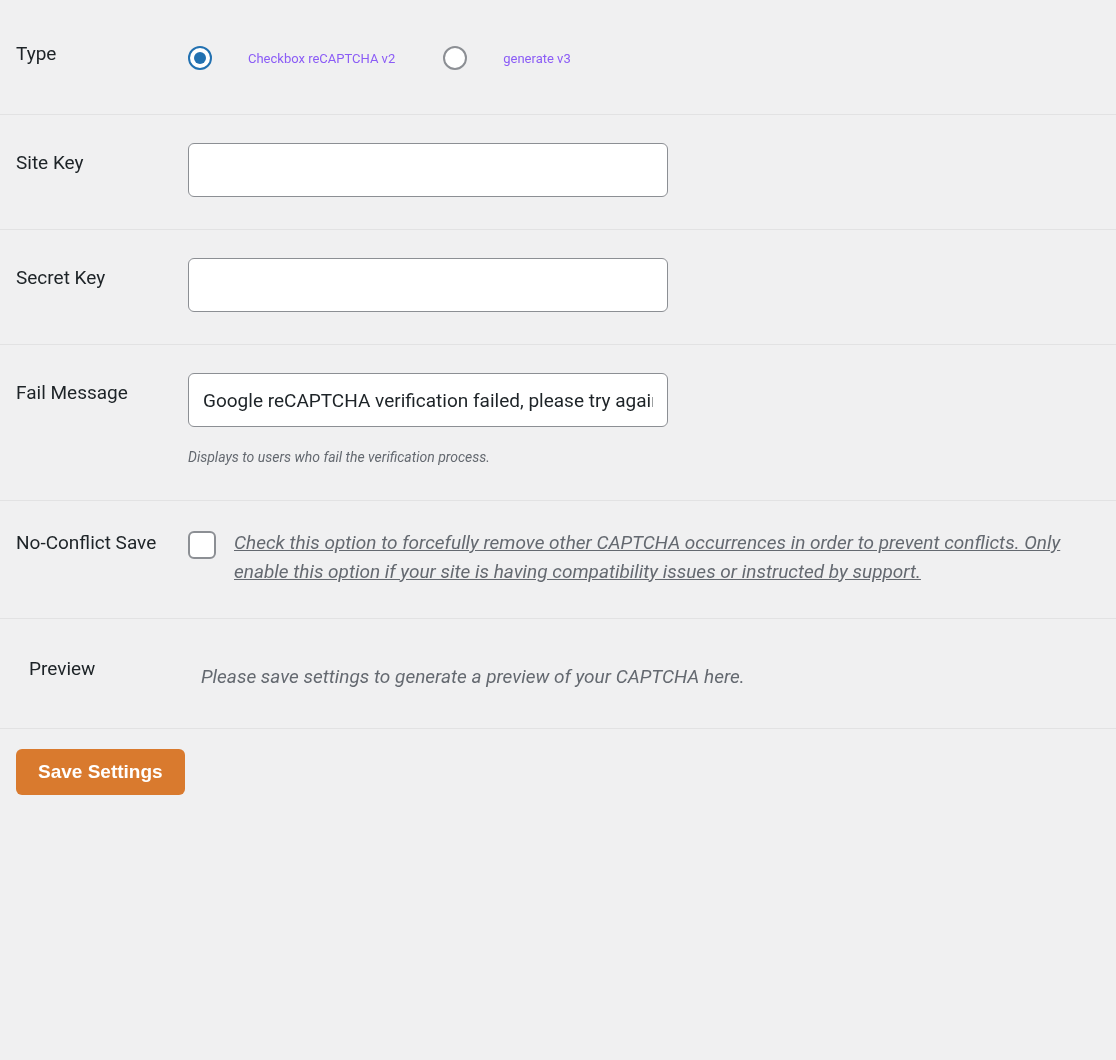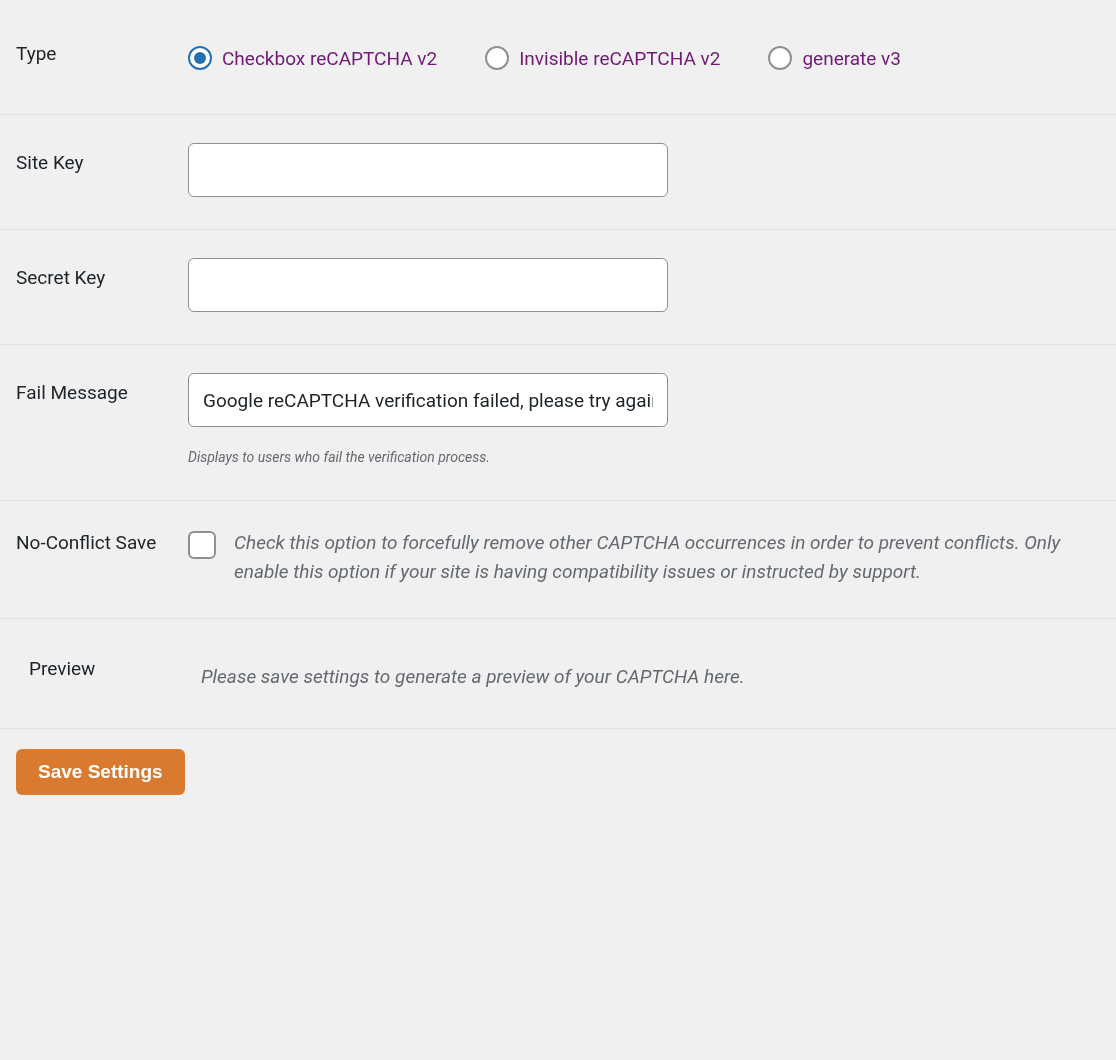--- a/index.html
+++ b/index.html
@@ -64,22 +64,23 @@
     .radio-circle.checked {
       border-color: #2271b1;
     }
     .radio-dot {
       width: 12px;
       height: 12px;
       background: #2271b1;
       border-radius: 50%;
     }
     .radio-label {
-      font-size: 19px;
-      color: #701a75;
+      font-size: 13px;
+      color: #8b5cf6;
+      margin-left: 26px;
     }
     .text-input {
       width: 480px;
       height: 54px;
       padding: 10px 14px;
       font-size: 19px;
       border: 1px solid #8c8f94;
       border-radius: 6px;
       background: #fff;
       color: #1d2327;
@@ -105,20 +106,21 @@
       background: #fff;
       flex-shrink: 0;
       margin-top: 2px;
       cursor: pointer;
     }
     .checkbox-desc {
       font-style: italic;
       color: #646970;
       font-size: 19px;
       line-height: 1.5;
+      text-decoration: underline;
     }
     .preview-text {
       font-style: italic;
       color: #646970;
       font-size: 19px;
       padding-top: 10px;
     }
     .button-primary {
       display: inline-block;
       margin: 20px 0 2px 16px;
@@ -150,24 +152,20 @@
     <div class="form-field">
       <div class="radio-group">
         <label class="radio-option">
           <span class="radio-circle checked">
               <span class="radio-dot"></span>
             </span>
           <span class="radio-label">Checkbox reCAPTCHA v2</span>
         </label>
         <label class="radio-option">
           <span class="radio-circle"></span>
-          <span class="radio-label">Invisible reCAPTCHA v2</span>
-        </label>
-        <label class="radio-option">
-          <span class="radio-circle"></span>
           <span class="radio-label">generate v3</span>
         </label>
       </div>
     </div>
   </div>
 
   <div class="form-row">
     <div class="form-label">Site Key</div>
     <div class="form-field">
       <input type="text" class="text-input" value="" style="">

